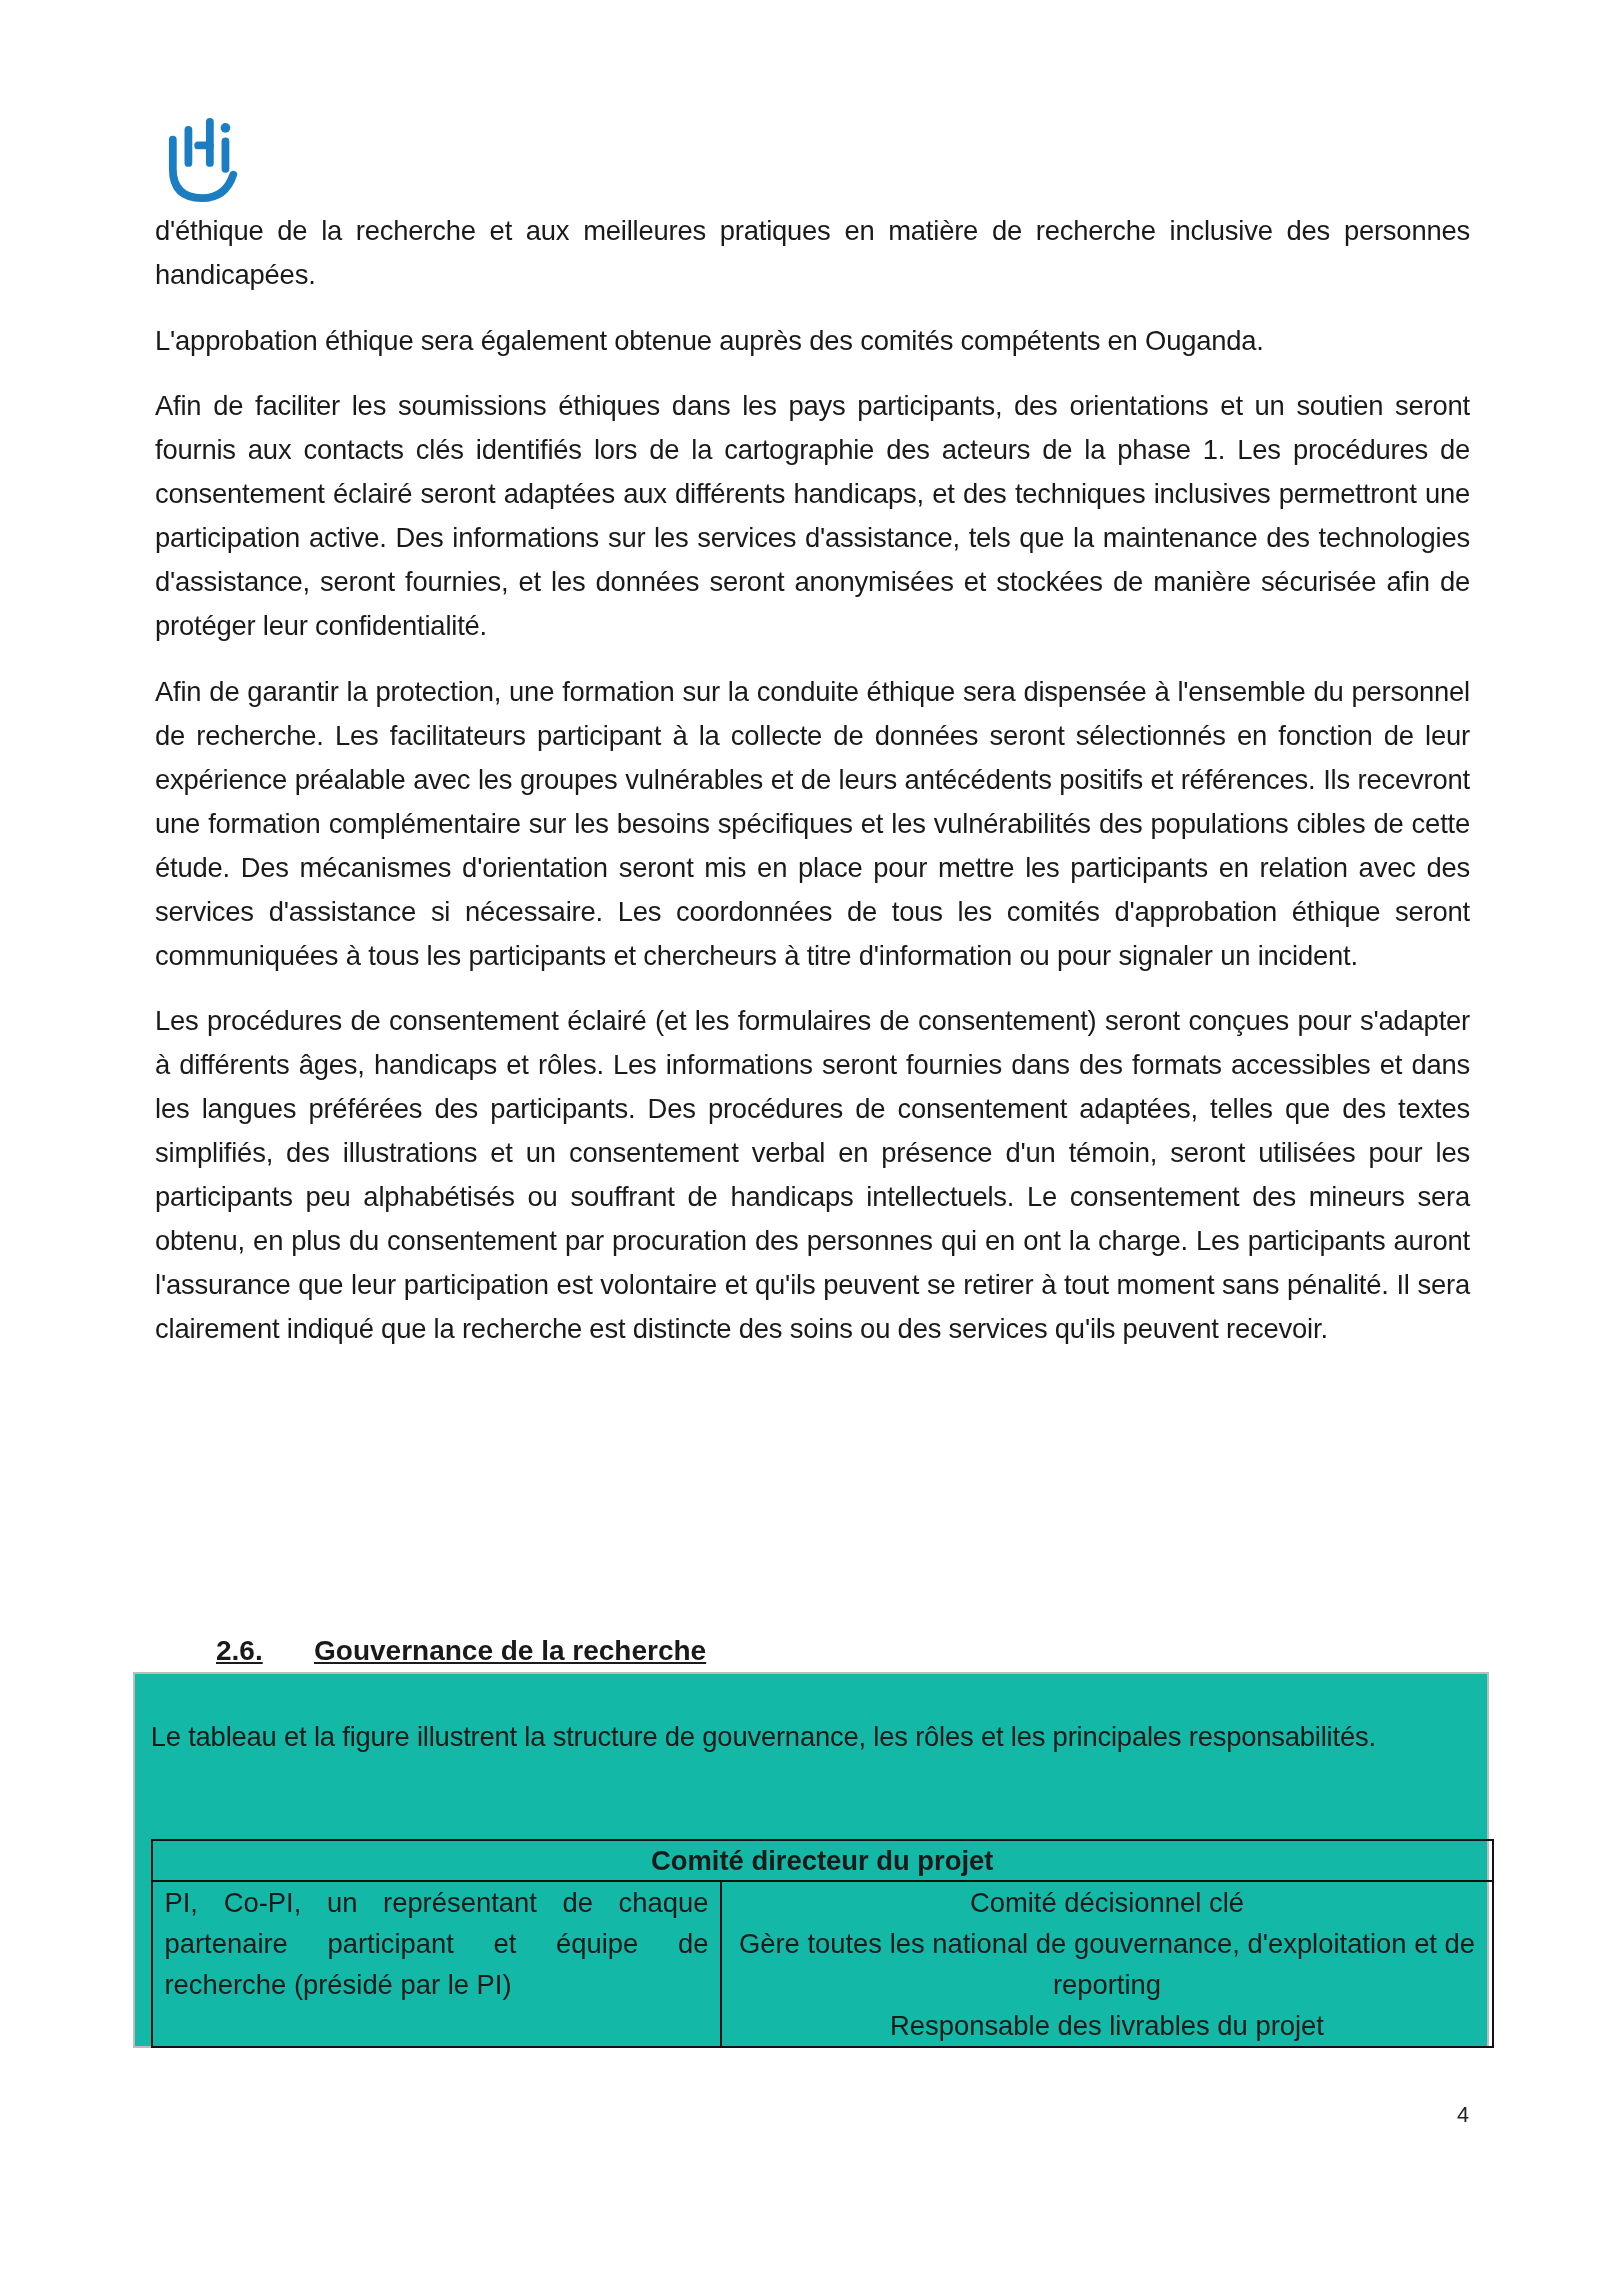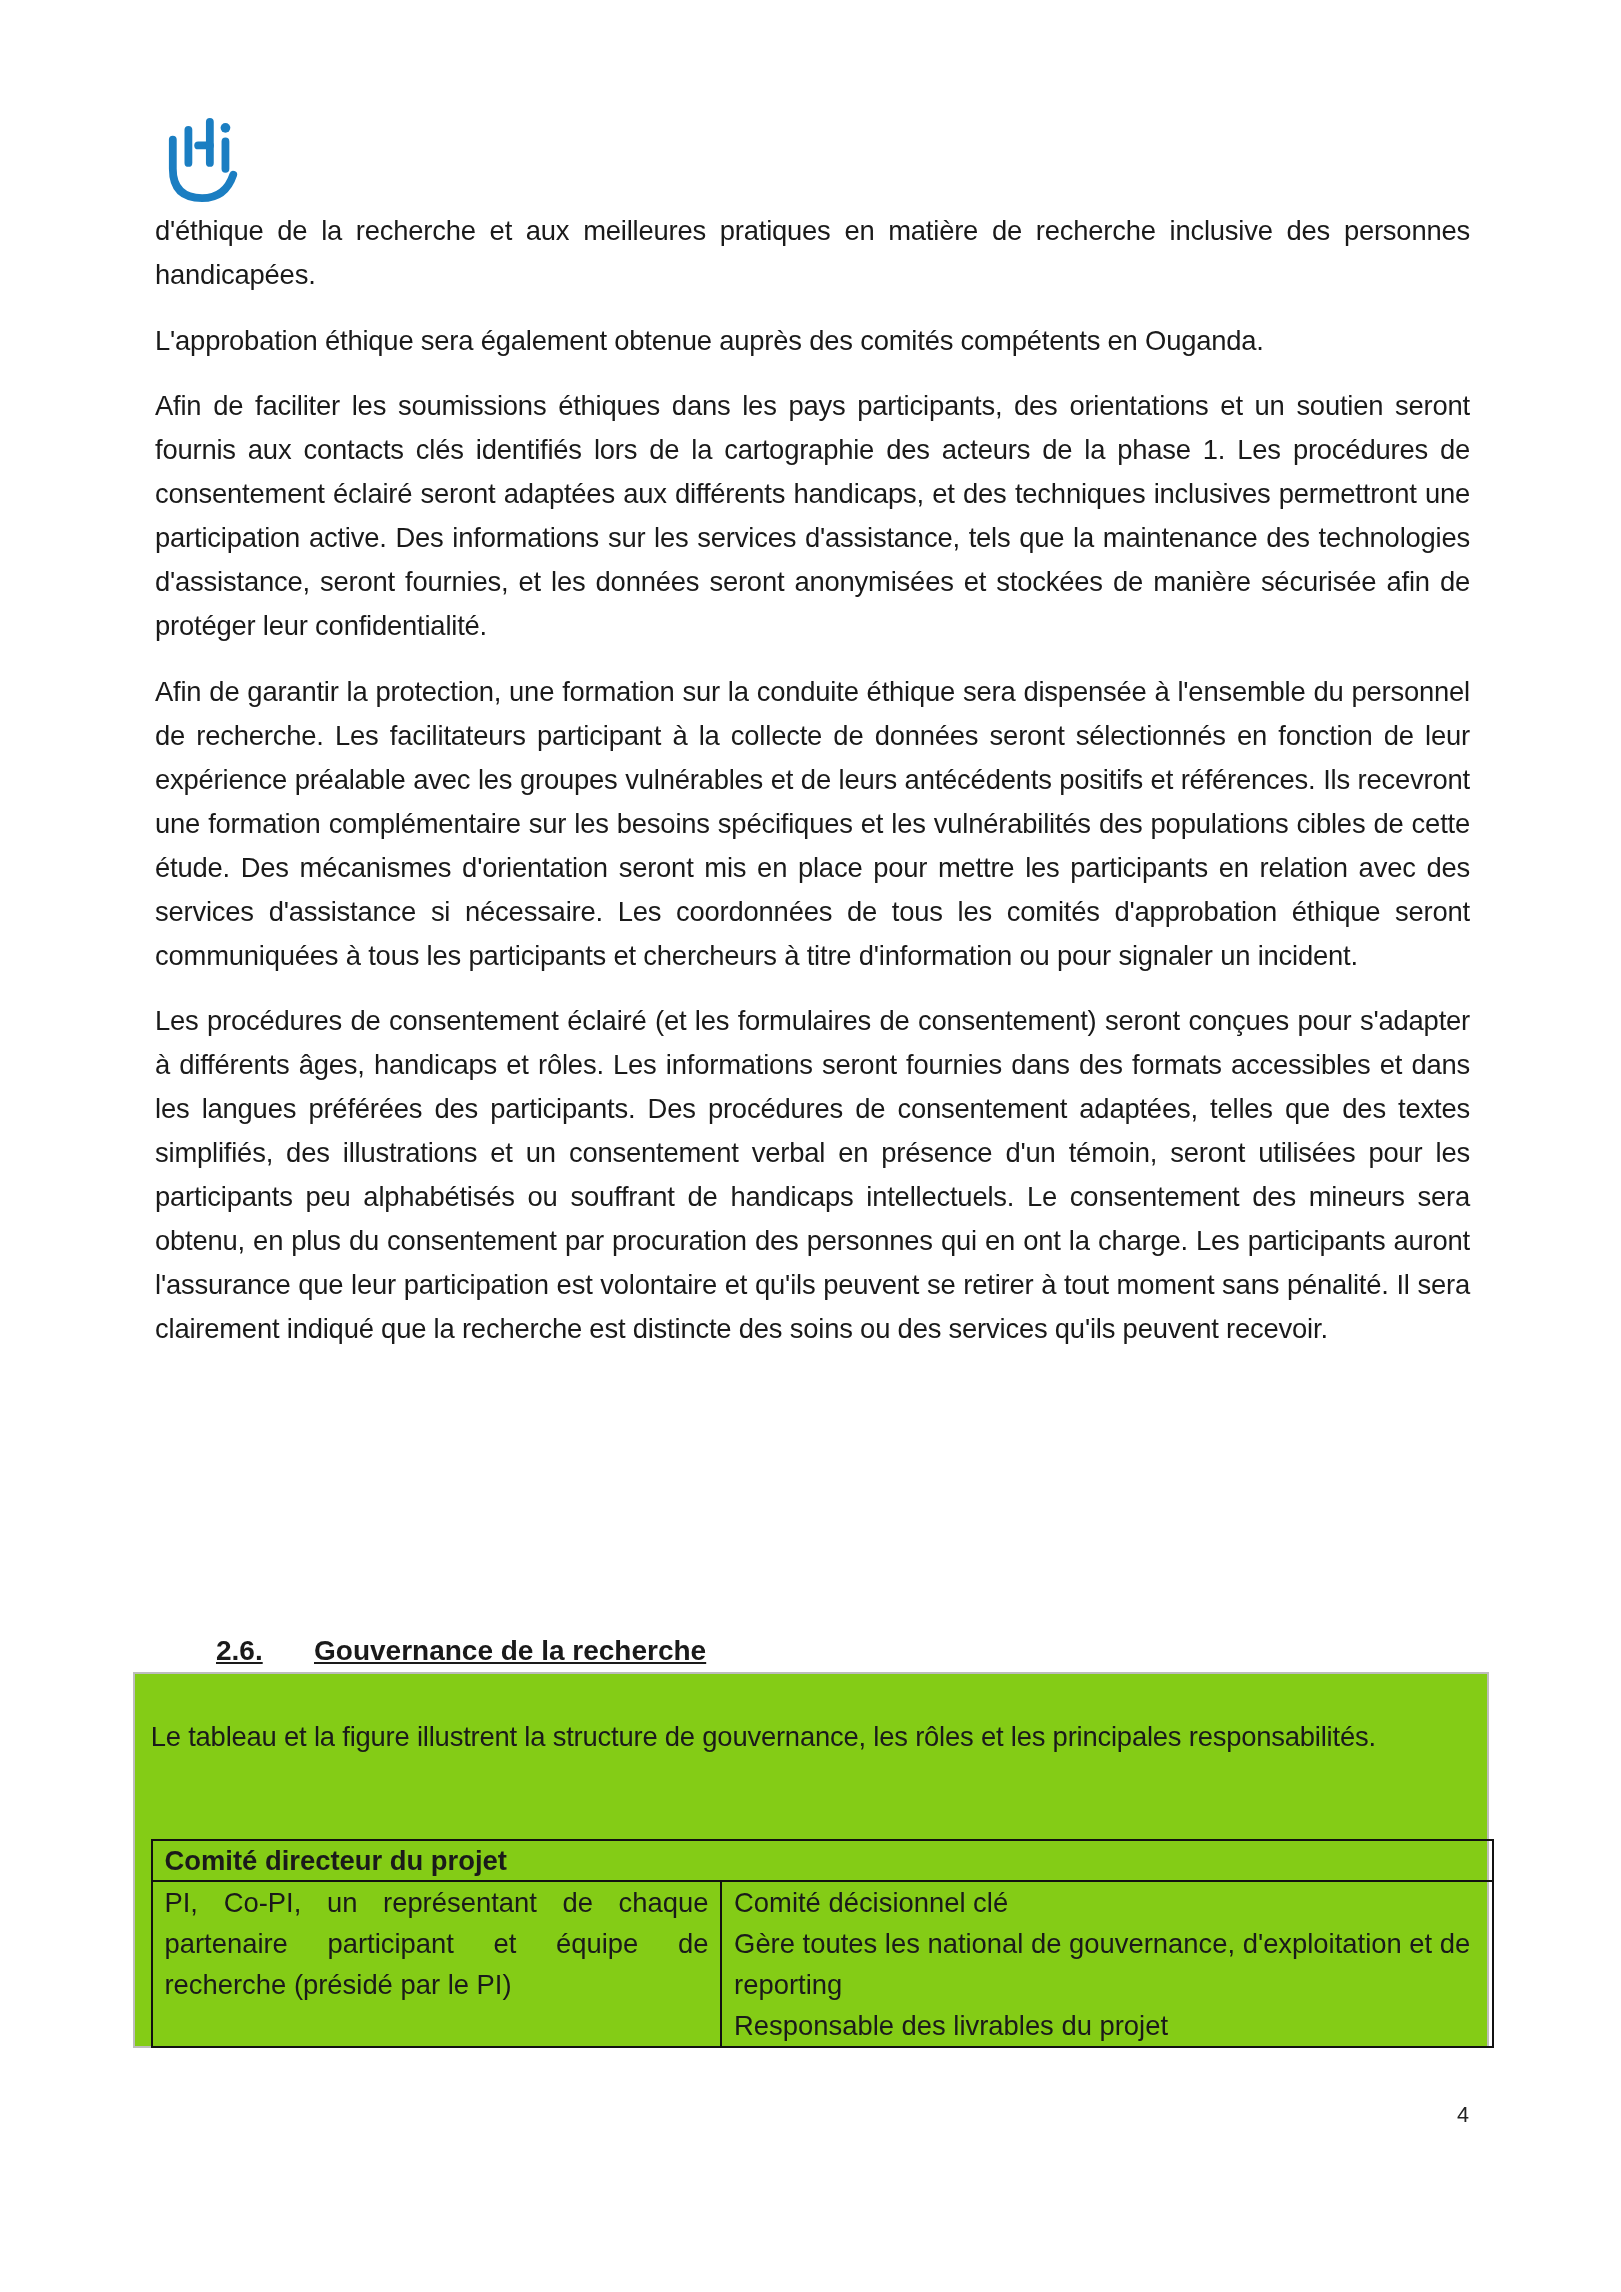--- a/index.html
+++ b/index.html
@@ -48,21 +48,21 @@
     .heading .num {
       width: 98px;
       display: inline-block;
     }
     .box {
       position: absolute;
       left: 133px;
       top: 1672px;
       width: 1356px;
       height: 376px;
-      background: #84cc16;
+      background: #14b8a6;
       border: 2.9px solid #bdbdbd;
       box-sizing: border-box;
     }
     .box-intro {
       position: absolute;
       left: 15.7px;
       top: 43px;
       width: 1349px;
       font-size: 27.4px;
       line-height: 39px;
@@ -75,21 +75,21 @@
       left: 15.7px;
       top: 165px;
       width: 1343px;
       border-collapse: collapse;
       font-size: 27.4px;
     }
     .gov-table td, .gov-table th {
       border: 2.9px solid #111;
       padding: 0 11.8px;
       vertical-align: top;
-      text-align: left;
+      text-align: center;
     }
     .gov-table th {
       font-weight: bold;
       height: 39px;
       line-height: 39px;
     }
     .gov-table td {
       line-height: 41px;
     }
     .gov-table td.left {

